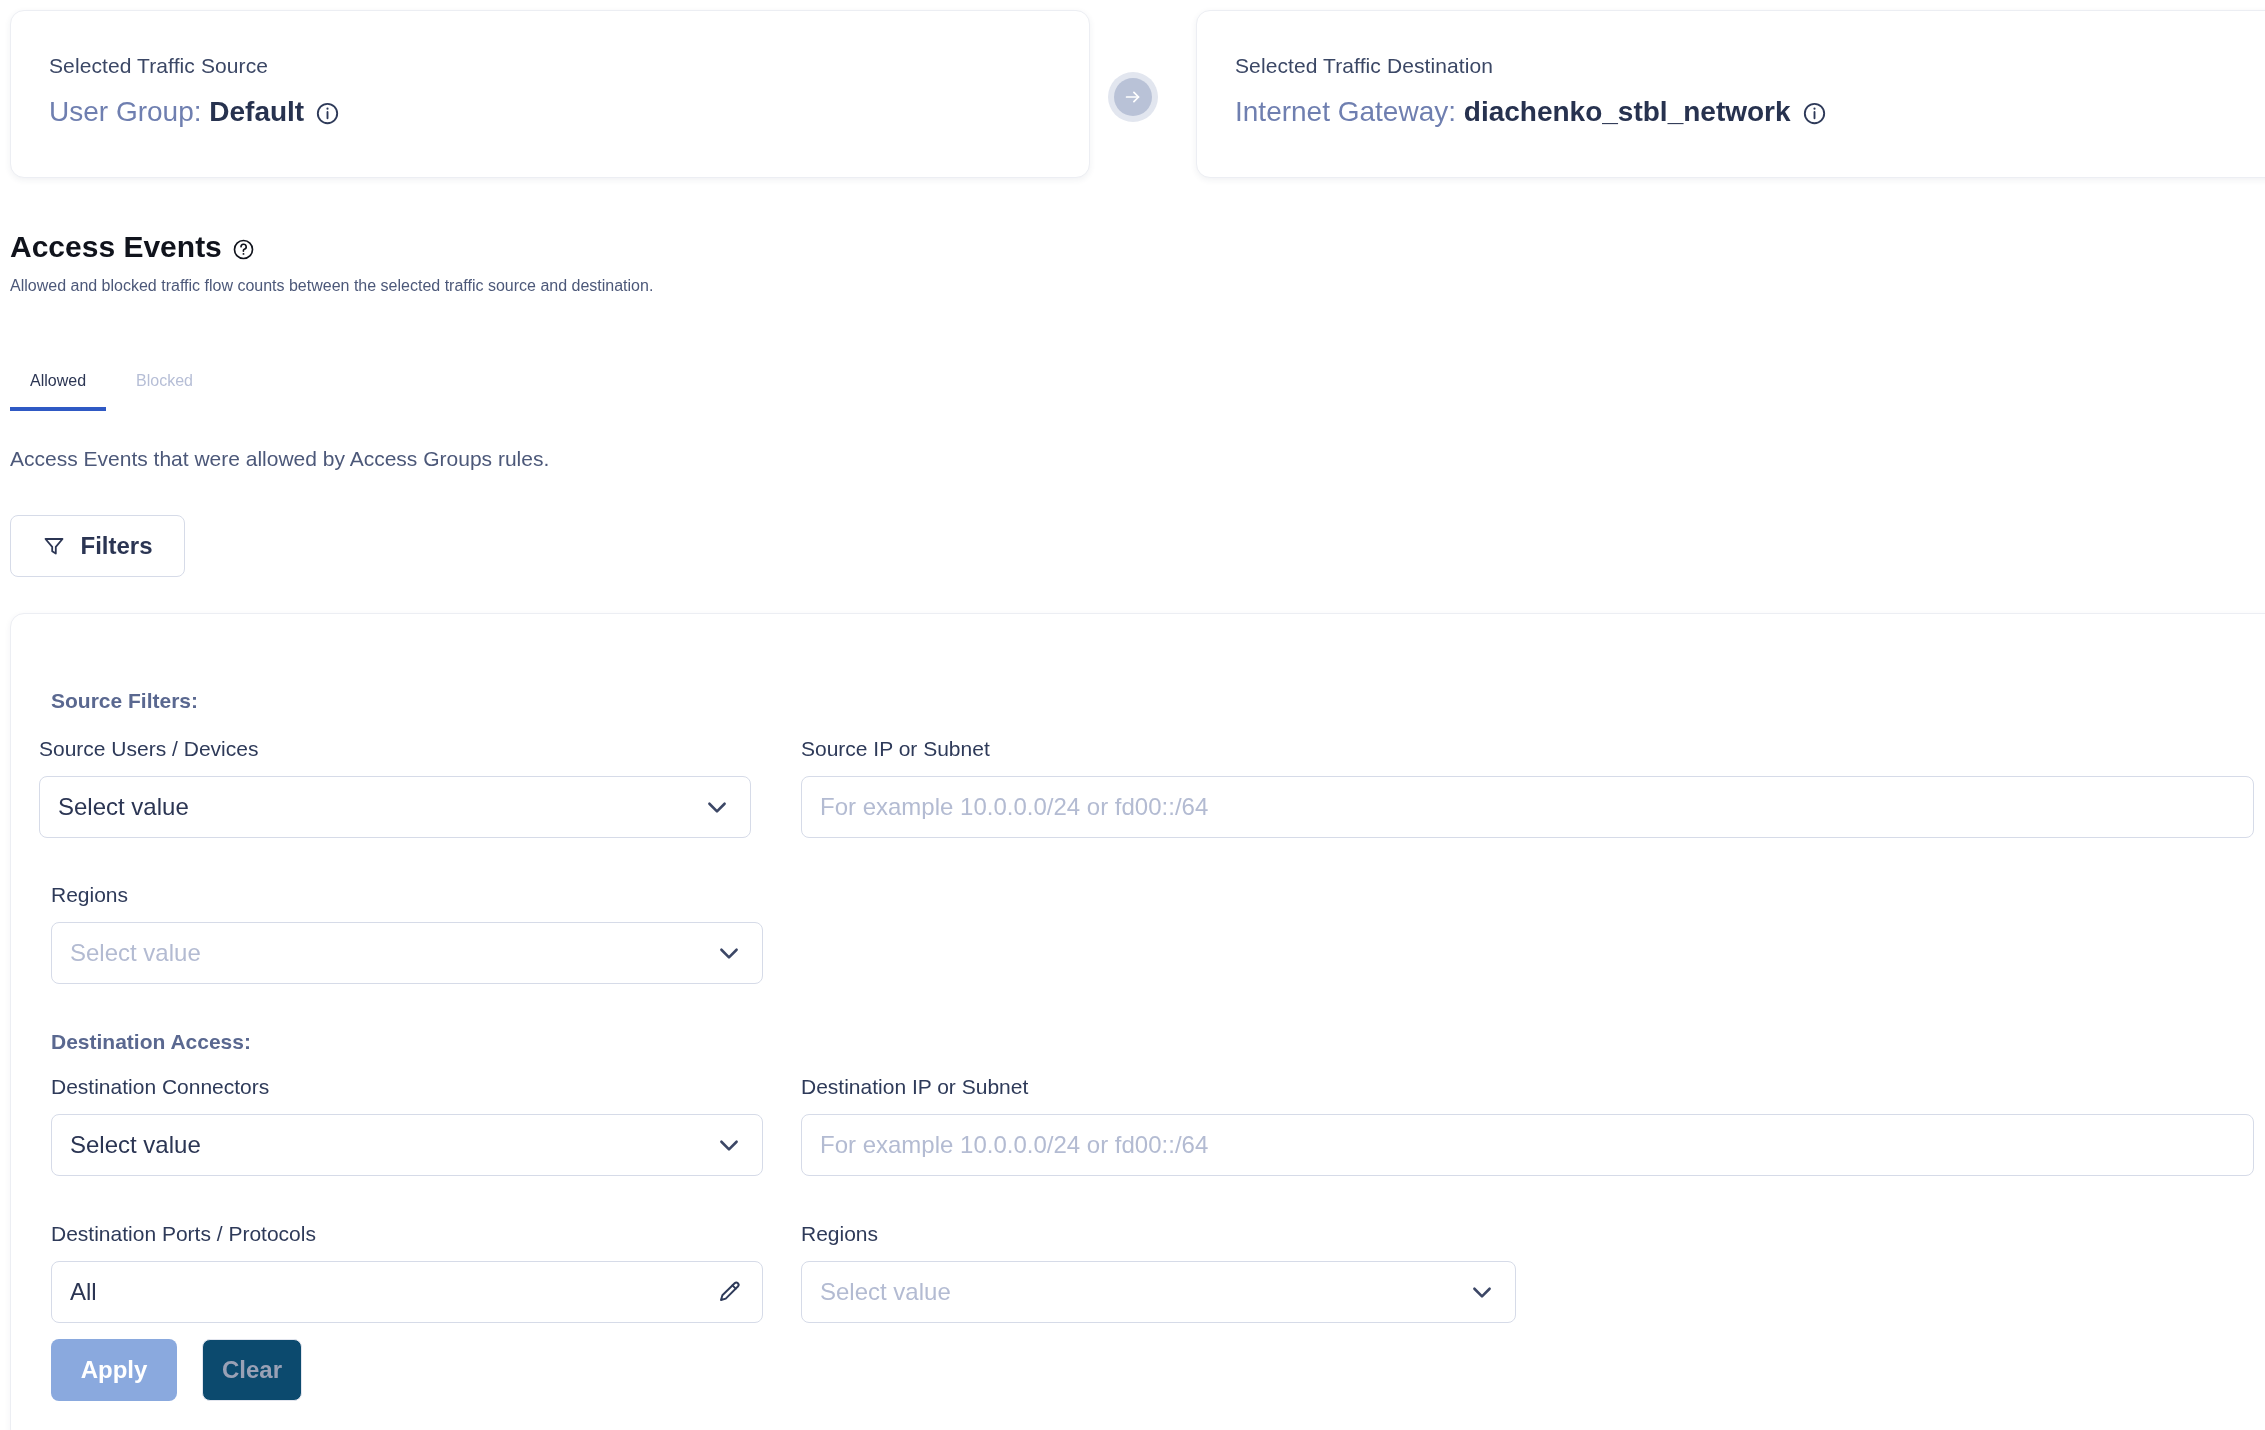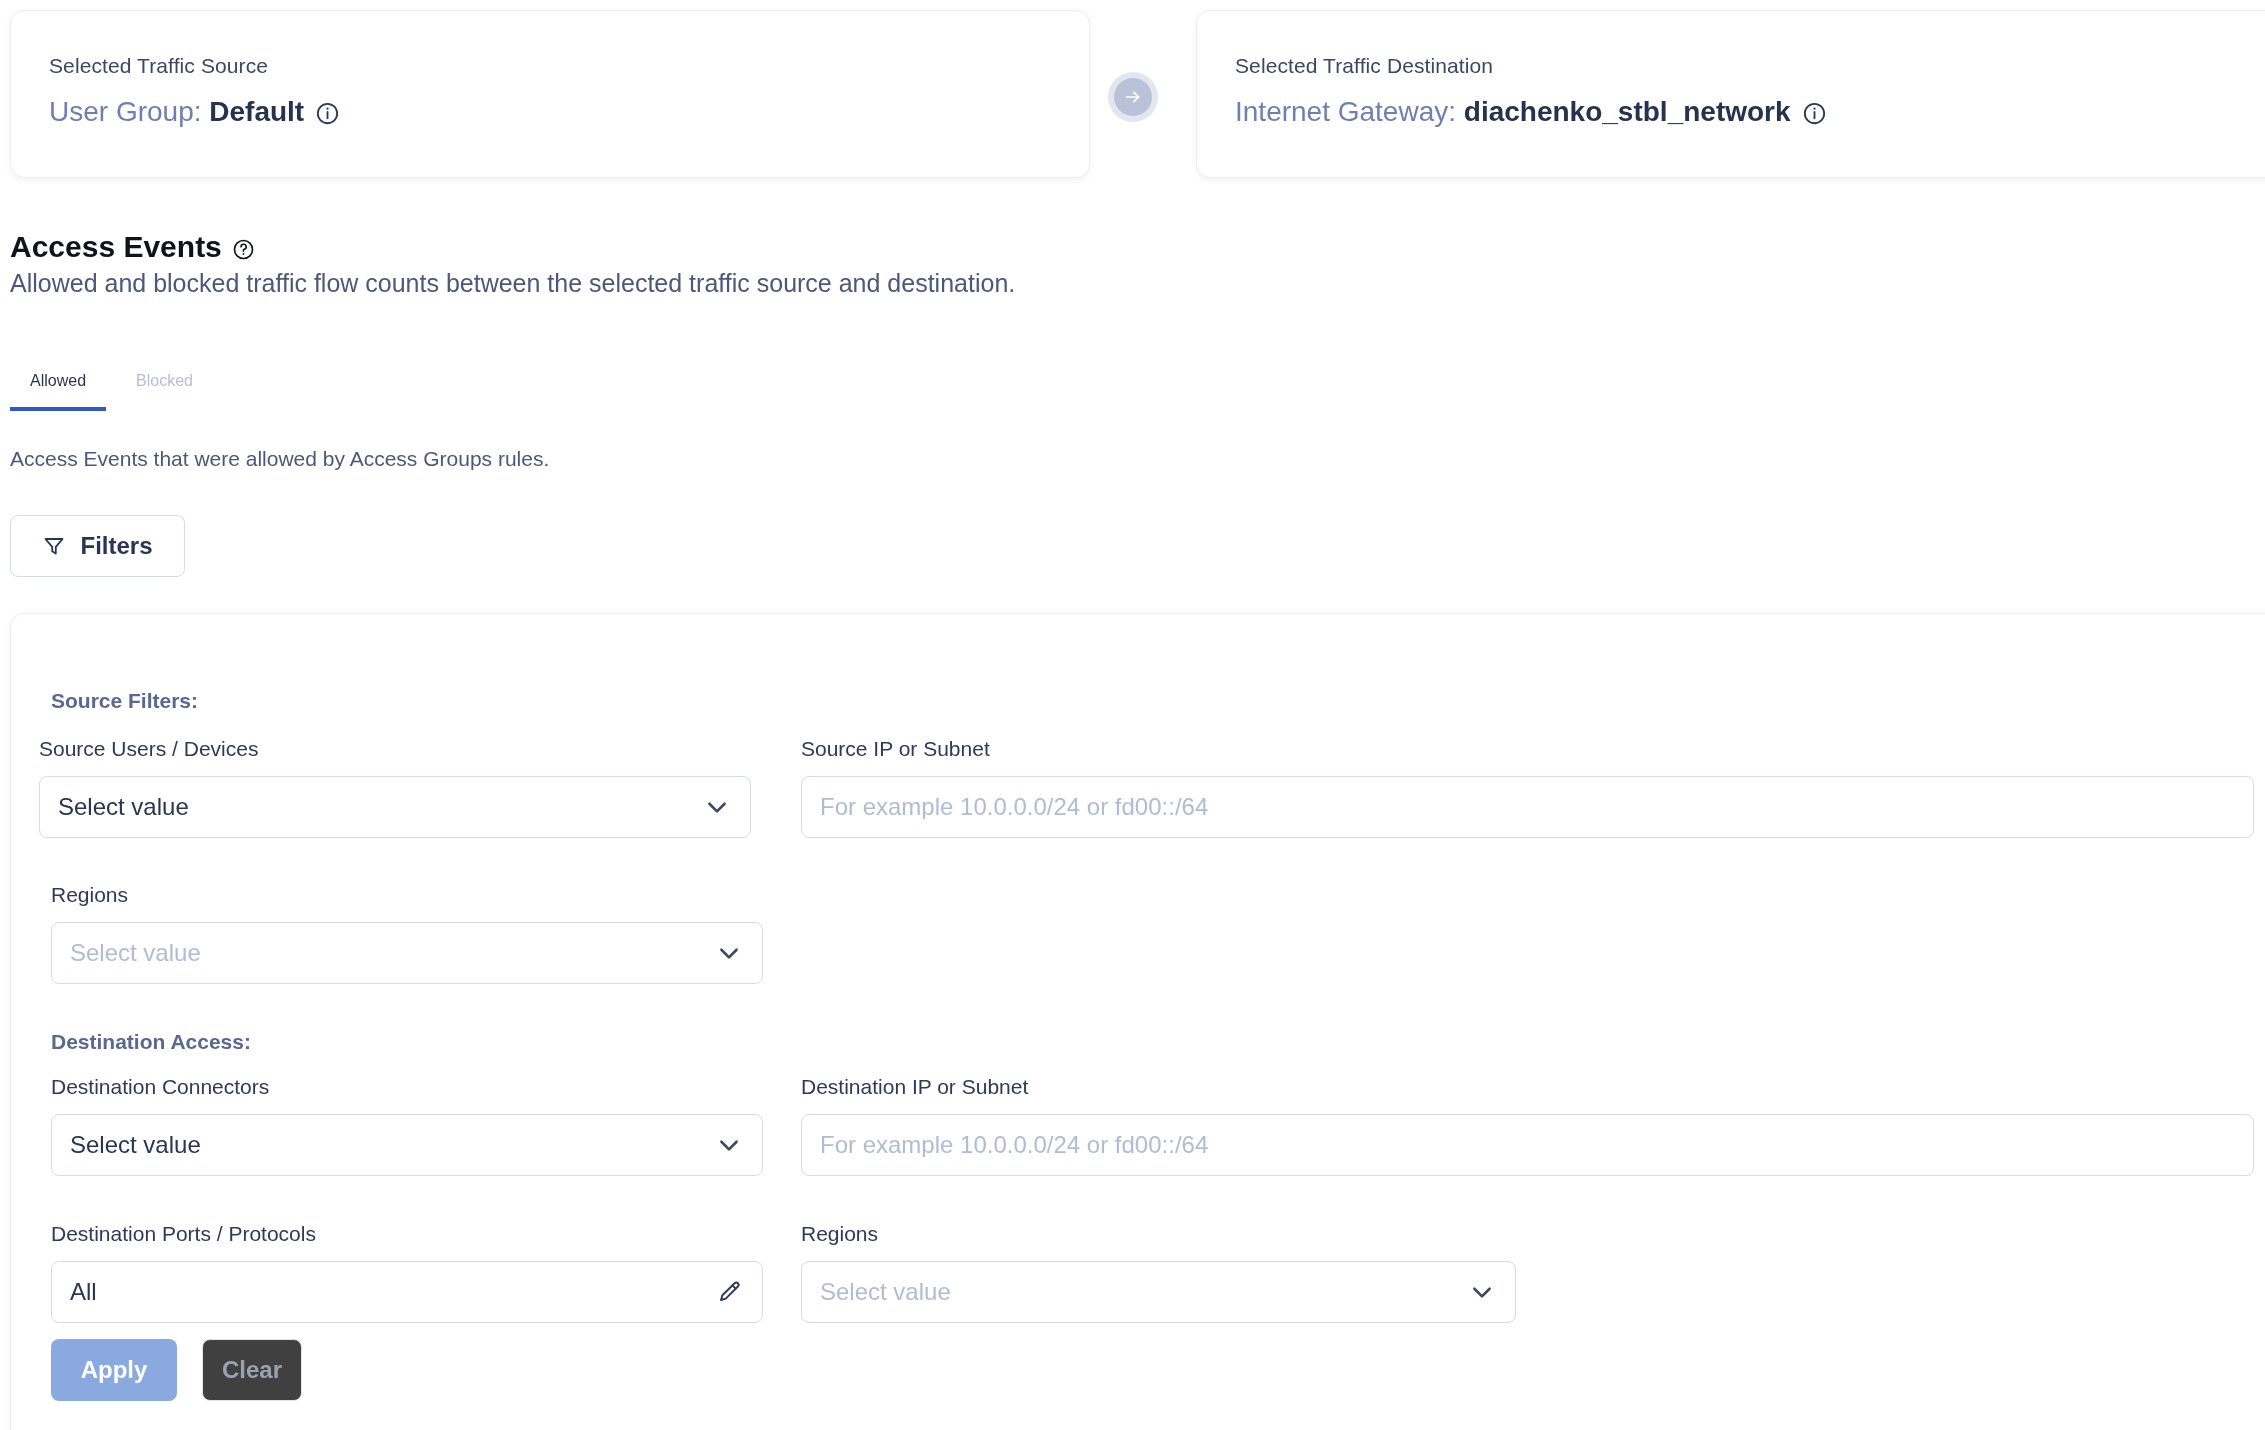--- a/index.html
+++ b/index.html
@@ -118,22 +118,22 @@
     margin: 0;
   }
   .help-icon {
     width: 23px;
     height: 23px;
     display: inline-block;
     position: relative;
     top: 2px;
   }
   .section-desc {
-    margin: 9px 0 0 0;
-    font-size: 25px;
+    margin: 16px 0 0 0;
+    font-size: 16px;
     color: #4c5879;
     line-height: 1;
   }
 
   
   .tabs {
     position: absolute;
     left: 10px;
     top: 373px;
     display: flex;
@@ -287,21 +287,21 @@
     cursor: pointer;
   }
   .btn-apply {
     width: 126px;
     background: #8aa9de;
     color: #ffffff;
     border: none;
   }
   .btn-clear {
     width: 100px;
-    background: #404040;
+    background: #0c4a6e;
     color: #9aa1b5;
     border: 1px solid #e2e5ee;
   }
 </style>
 </head>
 <body>
 
 <div class="top-strip">
 
   <div class="sd-card source">

